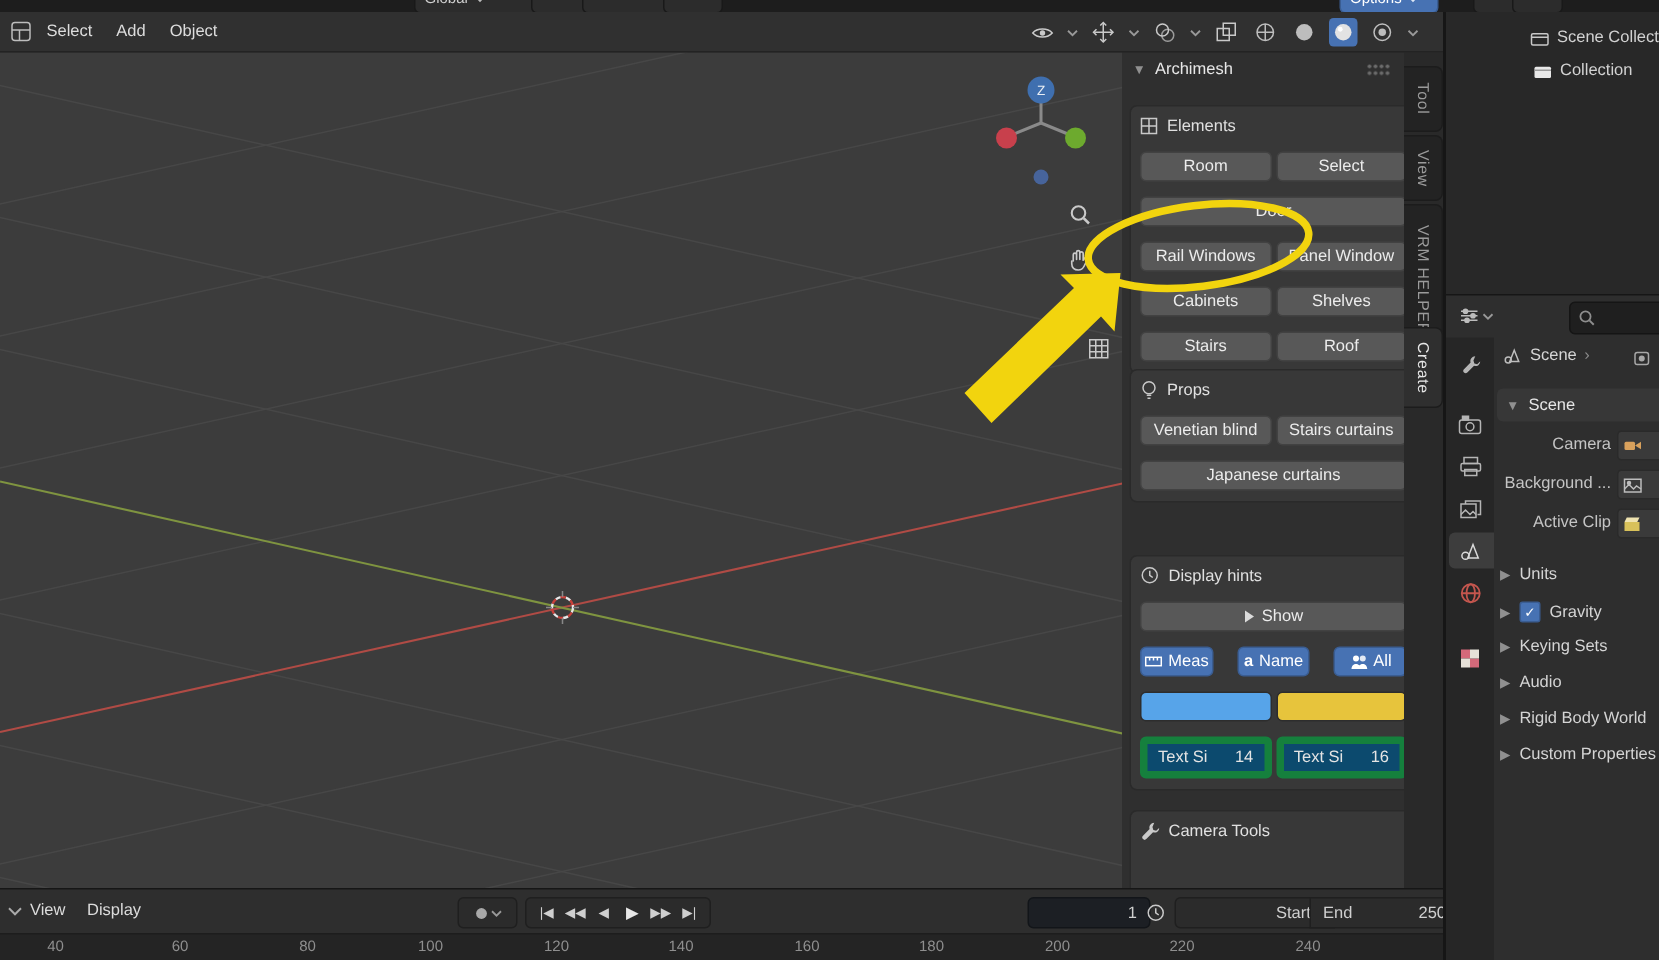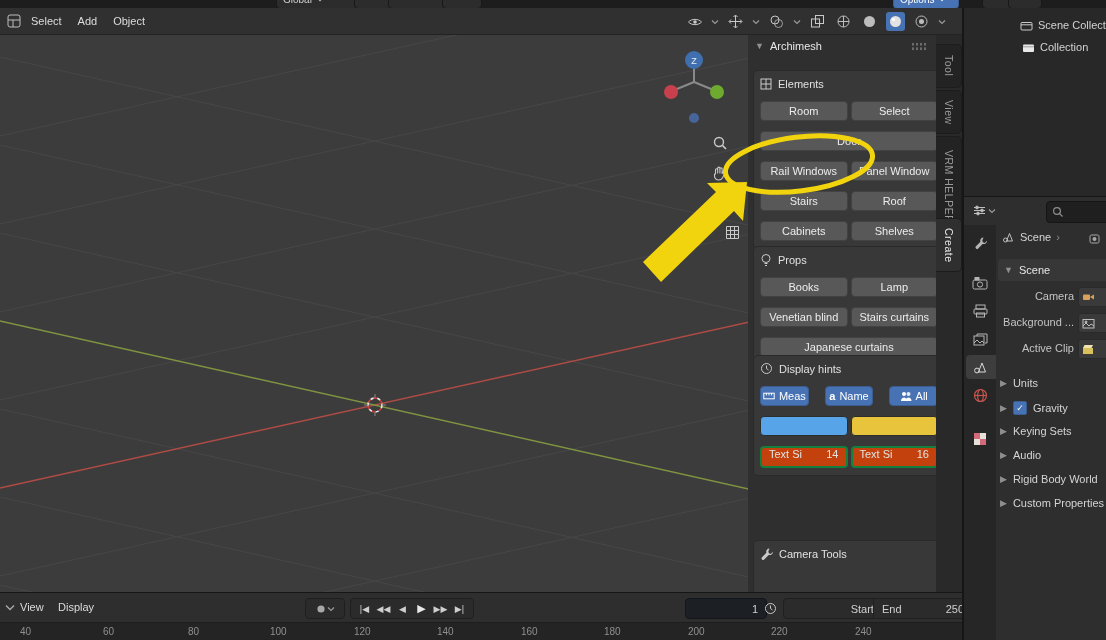--- a/index.html
+++ b/index.html
@@ -21,21 +21,21 @@
   .ibtn{display:flex;align-items:center;justify-content:center;width:19px;height:19px;border-radius:3px}
   .ibtn.activeblue{background:#4772b3}
   
   #npanel{position:absolute;left:748px;top:26px;width:188px;height:558px;background:#2f2f2f;overflow:hidden;z-index:2}
   .box{position:absolute;left:5px;width:178px;background:#383838;border:1px solid #2a2a2a;border-radius:5px;padding:5px 6px 7px}
   .btitle{display:flex;align-items:center;gap:6px;height:15px;color:#e0e0e0}
   .brow{display:flex;gap:3px;margin-top:10px}
   .btn{flex:1;height:18px;min-width:0;display:flex;align-items:center;justify-content:center;gap:4px;background:#585858;
        border:1px solid #424242;border-radius:4px;color:#ececec;white-space:nowrap;overflow:hidden}
   .btn.blue{background:#4772b3;border-color:#3a5d92;color:#fff}
-  .nfield{flex:1;height:18px;background:#c2410c;border:2px solid #15803d;border-radius:4px;display:flex;align-items:flex-start;
+  .nfield{flex:1;height:18px;background:#0c4a6e;border:5px solid #15803d;border-radius:4px;display:flex;align-items:center;
           justify-content:space-between;padding:0 7px;color:#e4e4e4;white-space:nowrap}
   .swatch{flex:1;height:18px;border-radius:4px;border:1px solid #2d2d2d}
   .grip{width:16px;height:9px;background:radial-gradient(#7a7a7a 1px,transparent 1.3px);background-size:4px 4.5px;opacity:.8}
   
   #vtabs{position:absolute;left:936px;top:26px;width:26px;height:558px;background:#292929;z-index:2}
   .vtab{position:absolute;left:0;width:25px;writing-mode:vertical-rl;display:flex;align-items:center;justify-content:center;
         background:#232323;color:#9b9b9b;border:1px solid #1c1c1c;border-left:none;border-radius:0 5px 5px 0;
         font-size:10.5px;letter-spacing:.5px}
   .vtab.active{background:#2f2f2f;color:#e6e6e6}
   
@@ -51,21 +51,21 @@
           display:flex;align-items:center;padding-left:3px}
   .sub{position:absolute;left:36px;display:flex;align-items:center;gap:6px;color:#d4d4d4;white-space:nowrap}
   .tri{color:#909090;font-size:9px}
   .checkbox{width:12px;height:12px;background:#4772b3;border:1px solid #3a5d92;border-radius:2px;color:#fff;font-size:9px;
             display:flex;align-items:center;justify-content:center}
   .search{position:absolute;left:82px;top:4px;width:70px;height:20px;background:#1f1f1f;border:1px solid #151515;
           border-radius:4px;display:flex;align-items:center;padding-left:5px}
   
   #timeline{left:0;top:592px;width:962px;height:48px;background:#2e2e2e;border-top:1px solid #161616;overflow:hidden}
   #tl-ruler{position:absolute;left:0;top:29px;width:962px;height:19px;background:#242424;border-top:1px solid #1d1d1d}
-  .rn{position:absolute;top:3px;width:34px;margin-left:-17px;color:#8f8f8f;font-size:10px}
+  .rn{position:absolute;top:3px;width:34px;margin-left:-17px;text-align:center;color:#8f8f8f;font-size:10px}
   .tl-pill{position:absolute;top:5px;height:19px;background:#2b2b2b;border:1px solid #1f1f1f;border-radius:4px;
            display:flex;align-items:center;justify-content:center;gap:1px;color:#d0d0d0}
   .pb{width:18px;height:17px;display:flex;align-items:center;justify-content:center;color:#cfcfcf;font-size:9px}
   .pb.play{font-size:11px;color:#e8e8e8}
   #annotation{left:0;top:0;width:1106px;height:640px;pointer-events:none;z-index:99}
 </style>
 </head>
 <body>
 
 <div id="app">
@@ -259,74 +259,74 @@
         <div class="brow">
           <div class="btn">
               <span>Rail Windows</span>
             </div>
           <div class="btn">
               <span>Panel Window</span>
             </div>
         </div>
         <div class="brow">
           <div class="btn">
+              <span>Cabinets</span>
+            </div>
+          <div class="btn">
+              <span>Shelves</span>
+            </div>
+        </div>
+        <div class="brow">
+          <div class="btn">
               <span>Stairs</span>
             </div>
           <div class="btn">
               <span>Roof</span>
-            </div>
-        </div>
-        <div class="brow">
-          <div class="btn">
-              <span>Cabinets</span>
-            </div>
-          <div class="btn">
-              <span>Shelves</span>
             </div>
         </div>
       </div>
 
       <div class="box" style="top:212px">
         <div class="btitle">
           <svg width="12" height="14" fill="none" stroke="#c9c9c9">
               <circle cx="6" cy="5.5" r="4"></circle>
               <path d="M4.5 10.5h3M5 12.5h2"></path>
             </svg>
           <span>Props</span>
         </div>
         <div class="brow">
           <div class="btn">
-              <span>Books</span>
-            </div>
-          <div class="btn">
-              <span>Lamp</span>
-            </div>
-        </div>
-        <div class="brow">
-          <div class="btn">
               <span>Venetian blind</span>
             </div>
           <div class="btn">
               <span>Stairs curtains</span>
             </div>
         </div>
         <div class="brow">
           <div class="btn">
               <span>Japanese curtains</span>
             </div>
         </div>
       </div>
 
-      <div class="box" style="top:321px">
+      <div class="box" style="top:336px">
         <div class="btitle">
           <svg width="13" height="13" fill="none" stroke="#c9c9c9">
               <circle cx="6.5" cy="6.5" r="5"></circle>
               <path d="M6.5 3.5V6.5L8.5 8"></path>
             </svg>
           <span>Display hints</span>
+        </div>
+        <div class="brow">
+          <div class="btn">
+            <svg width="8" height="10">
+                <path d="M1 1l6 4-6 4z" fill="#dcdcdc"></path>
+              </svg>
+            <span>Show</span>
+          </div>
         </div>
         <div class="brow" style="gap:16px">
           <div class="btn blue">
             <svg width="12" height="8" fill="none" stroke="#fff">
                 <rect x=".8" y="1.2" width="10.4" height="5.6"></rect>
                 <path d="M3.4 1.2v2.2M6 1.2v2.2M8.6 1.2v2.2"></path>
               </svg>
             <span>Meas</span>
           </div>
           <div class="btn blue">

